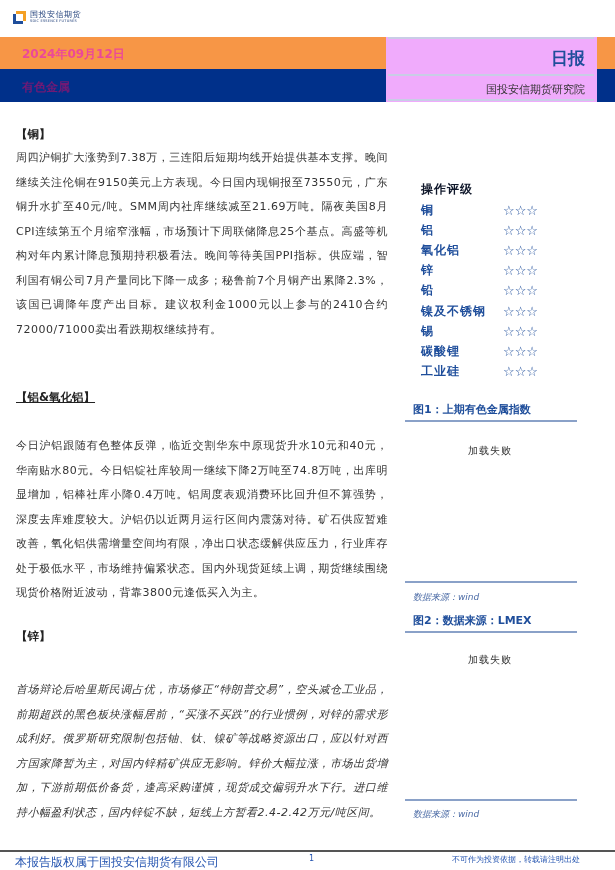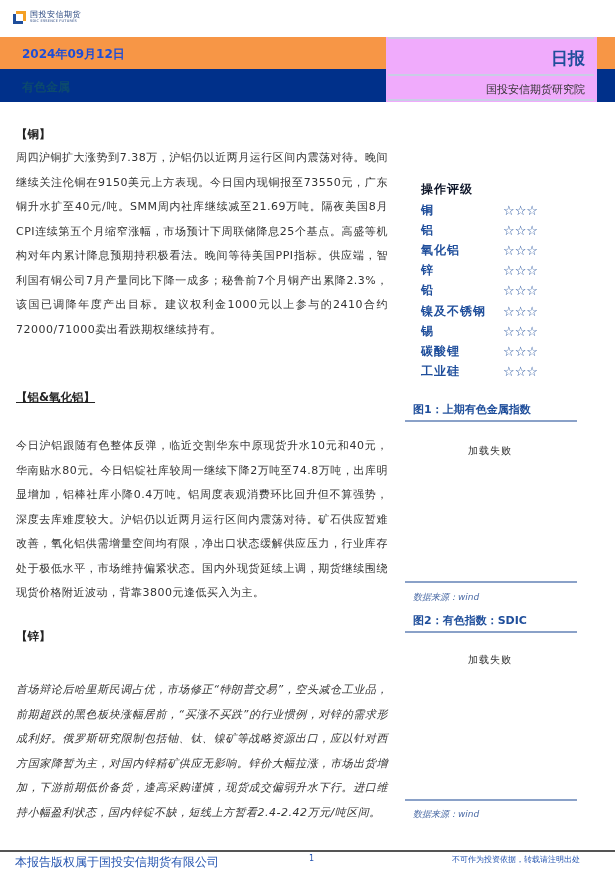--- a/index.html
+++ b/index.html
@@ -8,22 +8,22 @@
   .logo{left:13px;top:11px;display:flex;gap:4px;}
   .logo-mark{width:13px;height:13px;position:relative;}
   .logo-mark .b{position:absolute;left:0;top:3px;width:10px;height:10px;background:#1f4e9b;}
   .logo-mark .o{position:absolute;left:3px;top:0;width:10px;height:10px;background:#f4a024;}
   .logo-mark .w{position:absolute;left:3px;top:3px;width:7px;height:7px;background:#fff;}
   .logo-text{display:flex;flex-direction:column;line-height:1;}
   .logo-cn{font-size:8px;color:#1f3f7a;letter-spacing:0.5px;}
   .logo-en{font-size:3.5px;color:#1f3f7a;margin-top:1px;letter-spacing:0.2px;}
   .band-orange{left:0;top:37px;width:615px;height:32px;background:#f79646;}
   .band-blue{left:0;top:69px;width:615px;height:33px;background:#00308a;}
-  .date{left:22px;top:46px;font-size:12px;font-weight:bold;color:#1d4ed8;}
-  .sector{left:22px;top:79px;font-size:12px;font-weight:bold;color:#0c4a6e;}
+  .date{left:22px;top:46px;font-size:12px;font-weight:bold;color:#ec4899;}
+  .sector{left:22px;top:79px;font-size:12px;font-weight:bold;color:#701a75;}
   .title-block{left:386px;top:37px;width:211px;height:65px;background:#f0abfc;}
   .tb-line{position:absolute;left:2px;width:206px;height:2px;background:#c9cde6;}
   .daily{position:absolute;right:12px;top:10px;font-size:17px;font-weight:bold;color:#1f4e9b;}
   .inst{position:absolute;right:12px;top:45px;font-size:11px;color:#333;}
   .sec-head{font-size:11.5px;font-weight:bold;color:#222;left:16px;}
   .para{left:16px;width:372px;font-size:11px;line-height:24.5px;color:#333;letter-spacing:0.5px;text-align:justify;}
   .rating-title{left:421px;top:181px;font-size:12px;font-weight:bold;color:#0f172a;letter-spacing:1px;}
   .rating-list{left:421px;top:200px;width:180px;}
   .rating-row{height:20.2px;display:flex;align-items:center;}
   .rating-name{width:82px;font-size:12px;font-weight:bold;color:#1f4e9b;letter-spacing:1px;}
@@ -59,21 +59,21 @@
 
 <div class="abs title-block">
   <div class="tb-line" style="top:0px;"></div>
   <div class="daily">日报</div>
   <div class="tb-line" style="top:37px;"></div>
   <div class="inst">国投安信期货研究院</div>
   <div class="tb-line" style="top:62px;"></div>
 </div>
 
 <div class="abs sec-head" style="top:127px;">【铜】</div>
-<div class="abs para" style="top:146px;">周四沪铜扩大涨势到7.38万，沪铝仍以近两月运行区间内震荡对待。晚间继续关注伦铜在9150美元上方表现。今日国内现铜报至73550元，广东铜升水扩至40元/吨。SMM周内社库继续减至21.69万吨。隔夜美国8月CPI连续第五个月缩窄涨幅，市场预计下周联储降息25个基点。高盛等机构对年内累计降息预期持积极看法。晚间等待美国PPI指标。供应端，智利国有铜公司7月产量同比下降一成多；秘鲁前7个月铜产出累降2.3%，该国已调降年度产出目标。建议权利金1000元以上参与的2410合约72000/71000卖出看跌期权继续持有。</div>
+<div class="abs para" style="top:146px;">周四沪铜扩大涨势到7.38万，三连阳后短期均线开始提供基本支撑。晚间继续关注伦铜在9150美元上方表现。今日国内现铜报至73550元，广东铜升水扩至40元/吨。SMM周内社库继续减至21.69万吨。隔夜美国8月CPI连续第五个月缩窄涨幅，市场预计下周联储降息25个基点。高盛等机构对年内累计降息预期持积极看法。晚间等待美国PPI指标。供应端，智利国有铜公司7月产量同比下降一成多；秘鲁前7个月铜产出累降2.3%，该国已调降年度产出目标。建议权利金1000元以上参与的2410合约72000/71000卖出看跌期权继续持有。</div>
 
 <div class="abs sec-head" style="top:390px;text-decoration:underline;">【铝&amp;氧化铝】</div>
 <div class="abs para" style="top:410px;margin-top:24px;">今日沪铝跟随有色整体反弹，临近交割华东中原现货升水10元和40元，华南贴水80元。今日铝锭社库较周一继续下降2万吨至74.8万吨，出库明显增加，铝棒社库小降0.4万吨。铝周度表观消费环比回升但不算强势，深度去库难度较大。沪铝仍以近两月运行区间内震荡对待。矿石供应暂难改善，氧化铝供需增量空间均有限，净出口状态缓解供应压力，行业库存处于极低水平，市场维持偏紧状态。国内外现货延续上调，期货继续围绕现货价格附近波动，背靠3800元逢低买入为主。</div>
 
 <div class="abs sec-head" style="top:629px;">【锌】</div>
 <div class="abs para" style="top:678px;font-style:italic;">首场辩论后哈里斯民调占优，市场修正“特朗普交易”，空头减仓工业品，前期超跌的黑色板块涨幅居前，“买涨不买跌”的行业惯例，对锌的需求形成利好。俄罗斯研究限制包括铀、钛、镍矿等战略资源出口，应以针对西方国家降暂为主，对国内锌精矿供应无影响。锌价大幅拉涨，市场出货增加，下游前期低价备货，逢高采购谨慎，现货成交偏弱升水下行。进口维持小幅盈利状态，国内锌锭不缺，短线上方暂看2.4-2.42万元/吨区间。</div>
 
 <div class="abs rating-title">操作评级</div>
 <div class="abs rating-list">
   <div class="rating-row">
@@ -113,21 +113,21 @@
       <span class="rating-stars">☆☆☆</span>
     </div>
 </div>
 
 <div class="abs fig-title" style="top:402px;">图1：上期有色金属指数</div>
 <div class="abs fig-line" style="top:420px;"></div>
 <div class="abs fig-fail" style="top:444px;">加载失败</div>
 <div class="abs fig-line" style="top:581px;"></div>
 <div class="abs fig-src" style="top:591px;">数据来源：wind</div>
 
-<div class="abs fig-title" style="top:613px;">图2：有色指数：SDIC</div>
+<div class="abs fig-title" style="top:613px;">图2：数据来源：LMEX</div>
 <div class="abs fig-line" style="top:631px;"></div>
 <div class="abs fig-fail" style="top:653px;">加载失败</div>
 <div class="abs fig-line" style="top:799px;"></div>
 <div class="abs fig-src" style="top:808px;">数据来源：wind</div>
 
 <div class="abs footer-line"></div>
 <div class="abs footer-left">本报告版权属于国投安信期货有限公司</div>
 <div class="abs footer-page">1</div>
 <div class="abs footer-right">不可作为投资依据，转载请注明出处</div>
 

